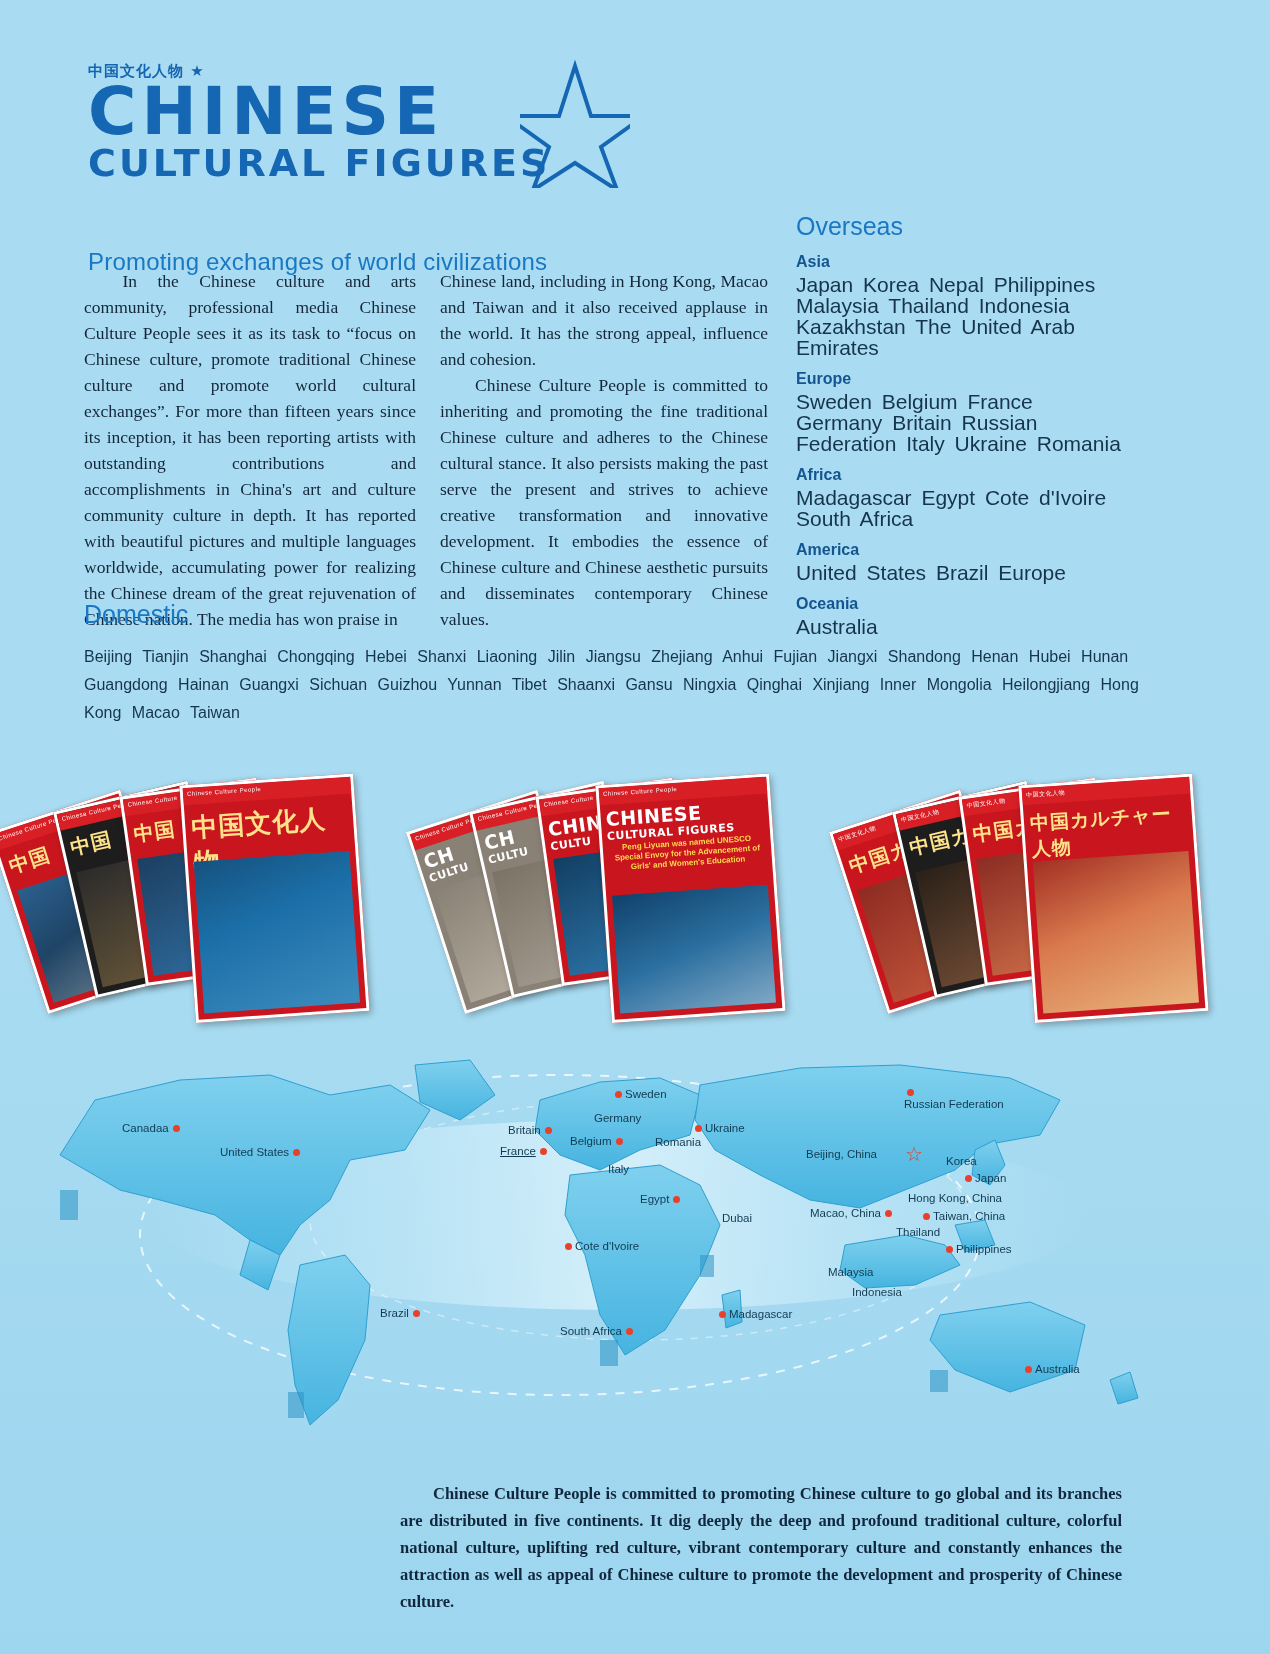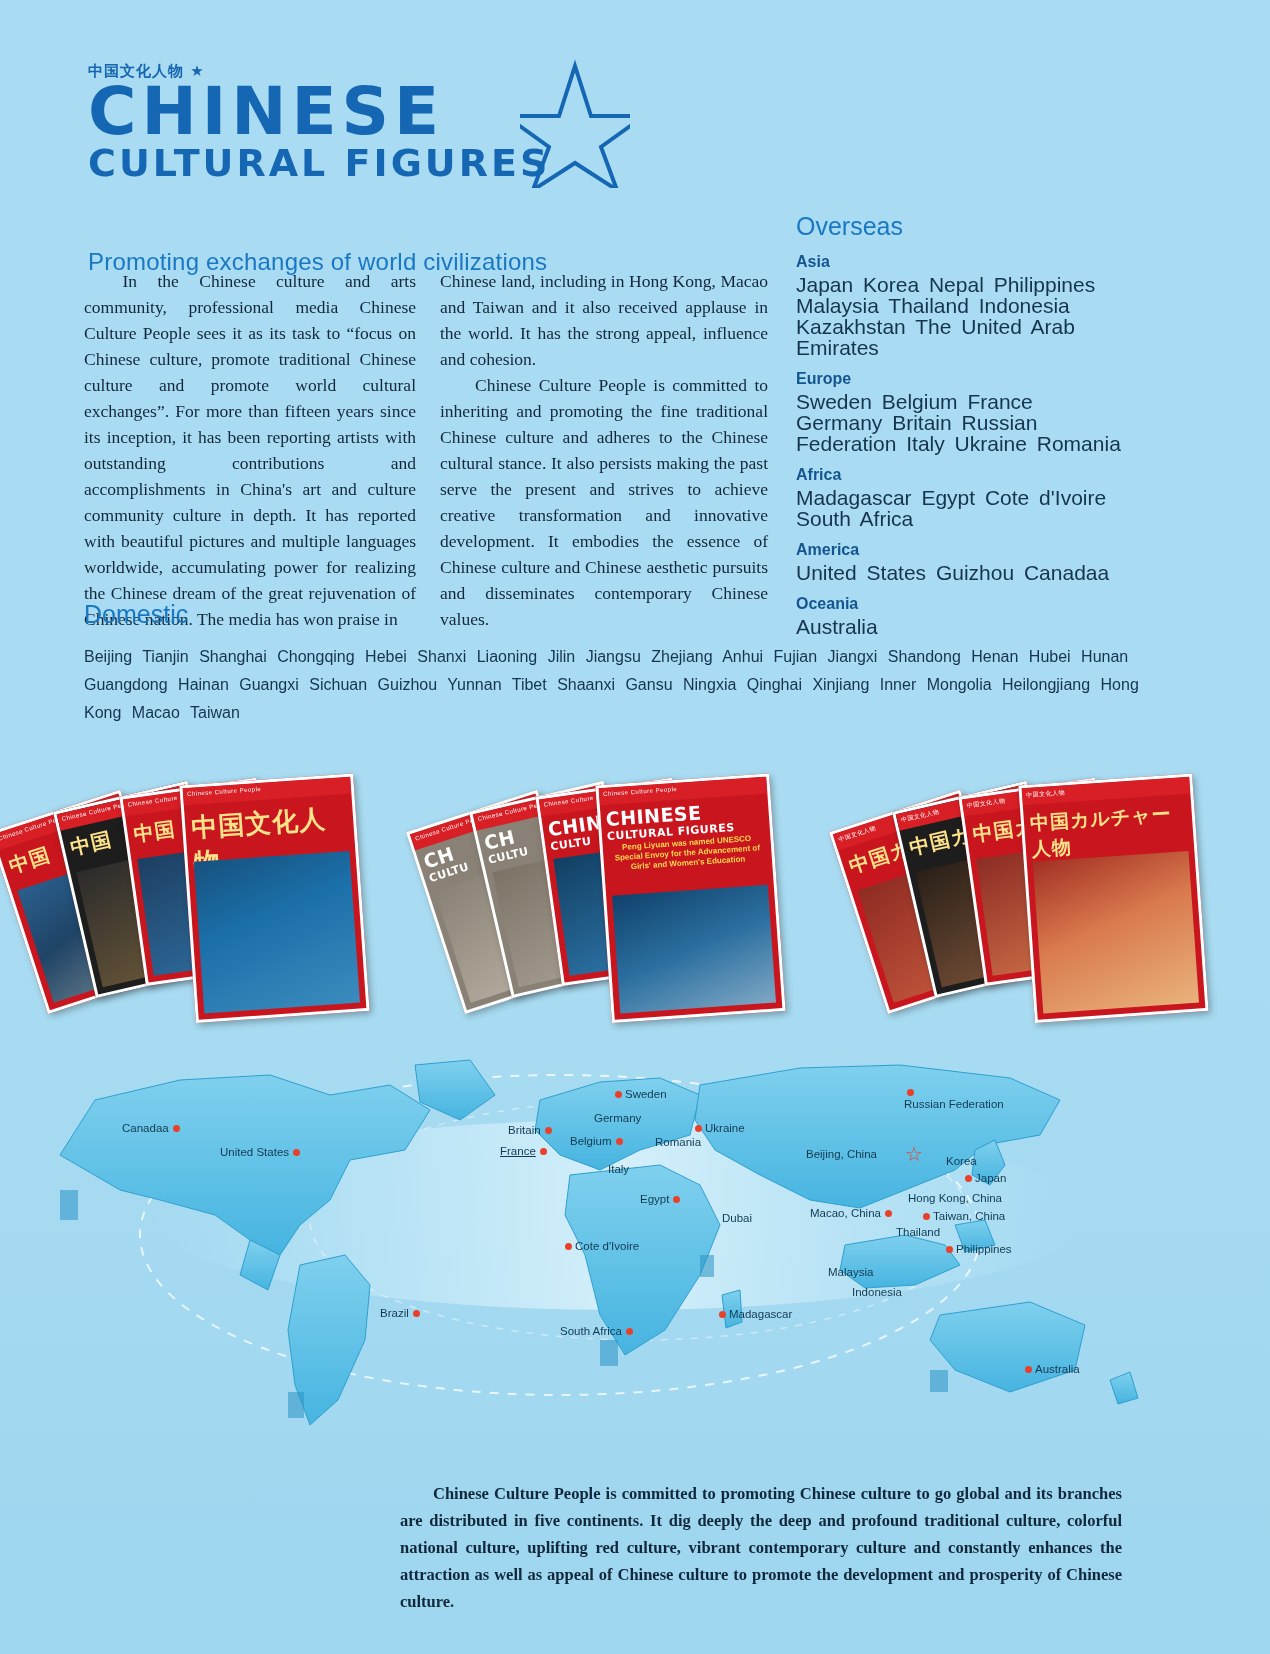--- a/index.html
+++ b/index.html
@@ -293,21 +293,21 @@
     <div>
       <div class="grp-title">Europe</div>
       <div class="grp-list">Sweden  Belgium  France  Germany  Britain  Russian Federation  Italy  Ukraine  Romania</div>
     </div>
     <div>
       <div class="grp-title">Africa</div>
       <div class="grp-list">Madagascar  Egypt  Cote d'Ivoire  South Africa</div>
     </div>
     <div>
       <div class="grp-title">America</div>
-      <div class="grp-list">United States  Guizhou  Canadaa</div>
+      <div class="grp-list">United States  Brazil  Europe</div>
     </div>
     <div>
       <div class="grp-title">Oceania</div>
       <div class="grp-list">Australia</div>
     </div>
   </div>
 
   <div class="domestic">
     <div class="sec-title">Domestic</div>
     <div class="domestic-list">Beijing  Tianjin  Shanghai  Chongqing  Hebei  Shanxi  Liaoning  Jilin  Jiangsu  Zhejiang  Anhui  Fujian  Jiangxi  Shandong  Henan  Hubei  Hunan  Guangdong  Hainan  Guangxi  Sichuan  Guizhou  Yunnan  Tibet  Shaanxi  Gansu  Ningxia  Qinghai  Xinjiang  Inner Mongolia  Heilongjiang  Hong Kong  Macao  Taiwan</div>

